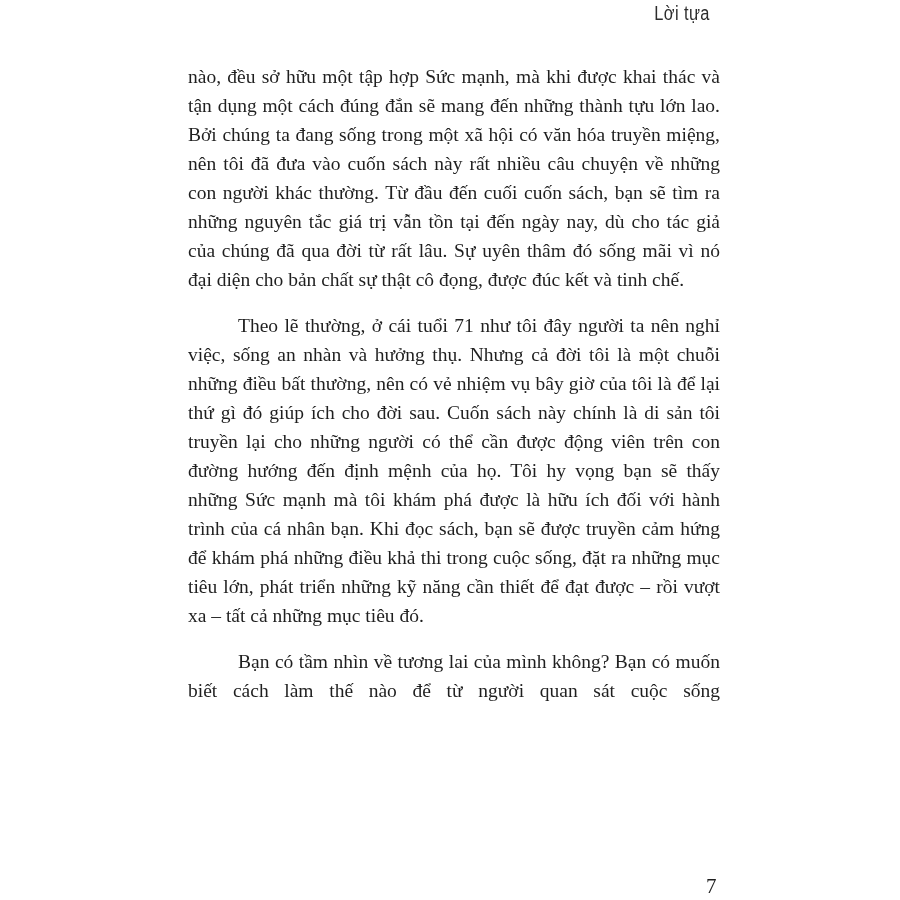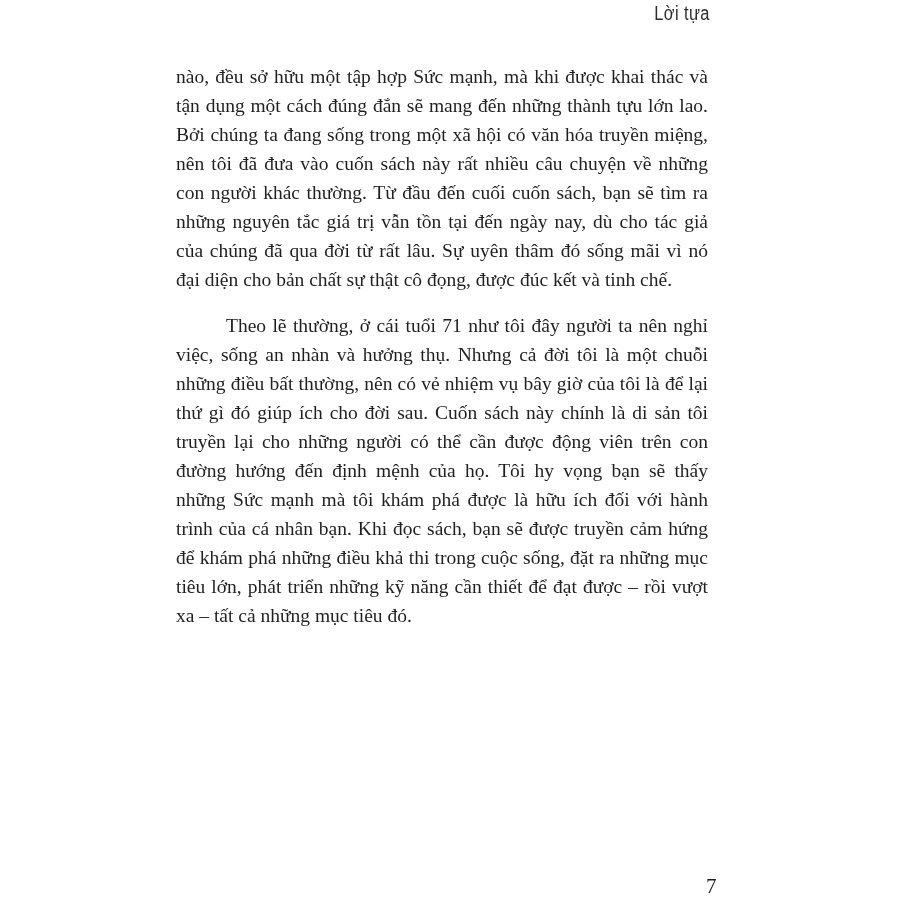--- a/index.html
+++ b/index.html
@@ -23,21 +23,21 @@
     font-size: 20px;
     font-weight: 400;
     color: #2d2d2d;
     letter-spacing: 0.5px;
     transform: scaleX(0.82);
     transform-origin: right top;
     white-space: nowrap;
   }
   .body-text {
     position: absolute;
-    left: 176px;
+    left: 188px;
     top: 62px;
     width: 532px;
     height: 808px;
     overflow: hidden;
     font-family: "Liberation Serif", serif;
     font-size: 19.5px;
     line-height: 29px;
     color: #1f1f1f;
     text-align: justify;
   }
@@ -64,17 +64,18 @@
 </head>
 <body>
 
 <div class="page">
 
   <div class="running-header">Lời tựa</div>
 
   <div class="body-text">
     <p class="para no-indent">nào, đều sở hữu một tập hợp Sức mạnh, mà khi được khai thác và tận dụng một cách đúng đắn sẽ mang đến những thành tựu lớn lao. Bởi chúng ta đang sống trong một xã hội có văn hóa truyền miệng, nên tôi đã đưa vào cuốn sách này rất nhiều câu chuyện về những con người khác thường. Từ đầu đến cuối cuốn sách, bạn sẽ tìm ra những nguyên tắc giá trị vẫn tồn tại đến ngày nay, dù cho tác giả của chúng đã qua đời từ rất lâu. Sự uyên thâm đó sống mãi vì nó đại diện cho bản chất sự thật cô đọng, được đúc kết và tinh chế.</p>
     <p class="para">Theo lẽ thường, ở cái tuổi 71 như tôi đây người ta nên nghỉ việc, sống an nhàn và hưởng thụ. Nhưng cả đời tôi là một chuỗi những điều bất thường, nên có vẻ nhiệm vụ bây giờ của tôi là để lại thứ gì đó giúp ích cho đời sau. Cuốn sách này chính là di sản tôi truyền lại cho những người có thể cần được động viên trên con đường hướng đến định mệnh của họ. Tôi hy vọng bạn sẽ thấy những Sức mạnh mà tôi khám phá được là hữu ích đối với hành trình của cá nhân bạn. Khi đọc sách, bạn sẽ được truyền cảm hứng để khám phá những điều khả thi trong cuộc sống, đặt ra những mục tiêu lớn, phát triển những kỹ năng cần thiết để đạt được – rồi vượt xa – tất cả những mục tiêu đó.</p>
+    <p class="para continues">Bạn có tầm nhìn về tương lai của mình không? Bạn có muốn biết cách làm thế nào để từ người quan sát cuộc sống</p>
   </div>
 
   <div class="page-number">7</div>
 
 </div>
 
 </body></html>

